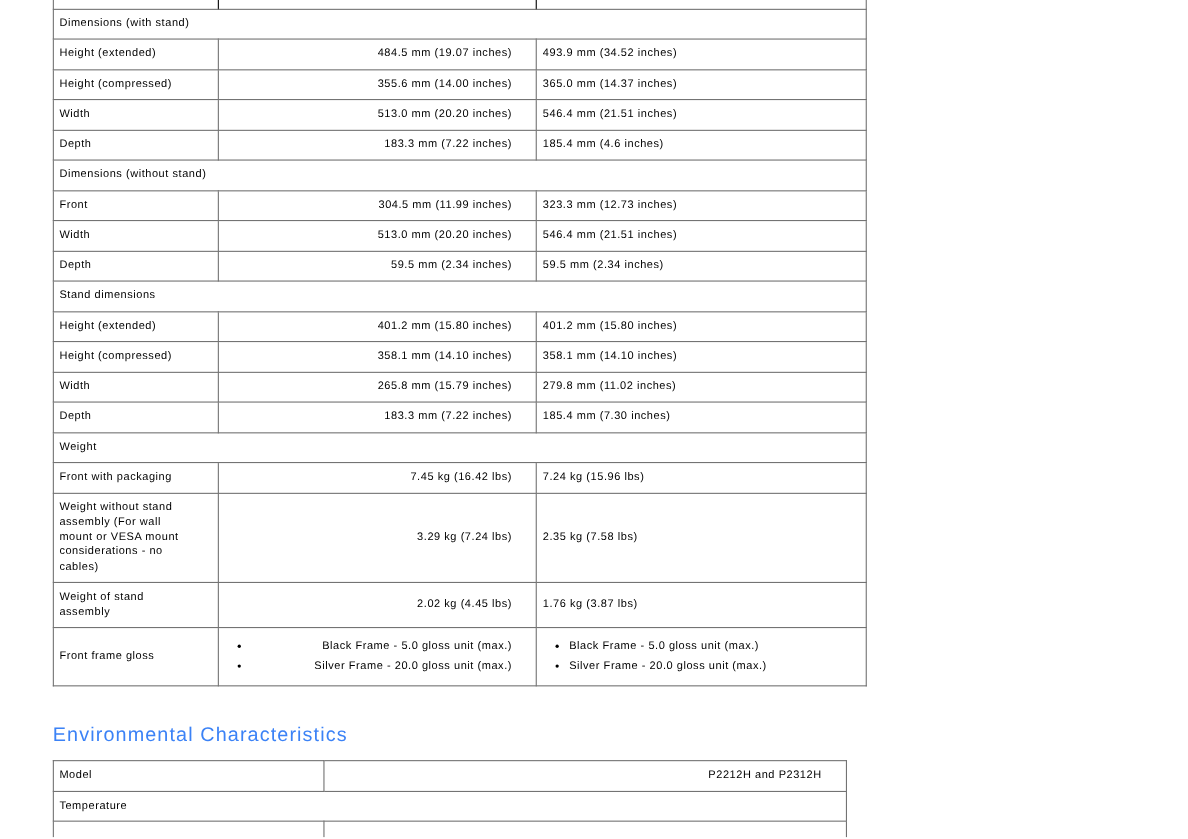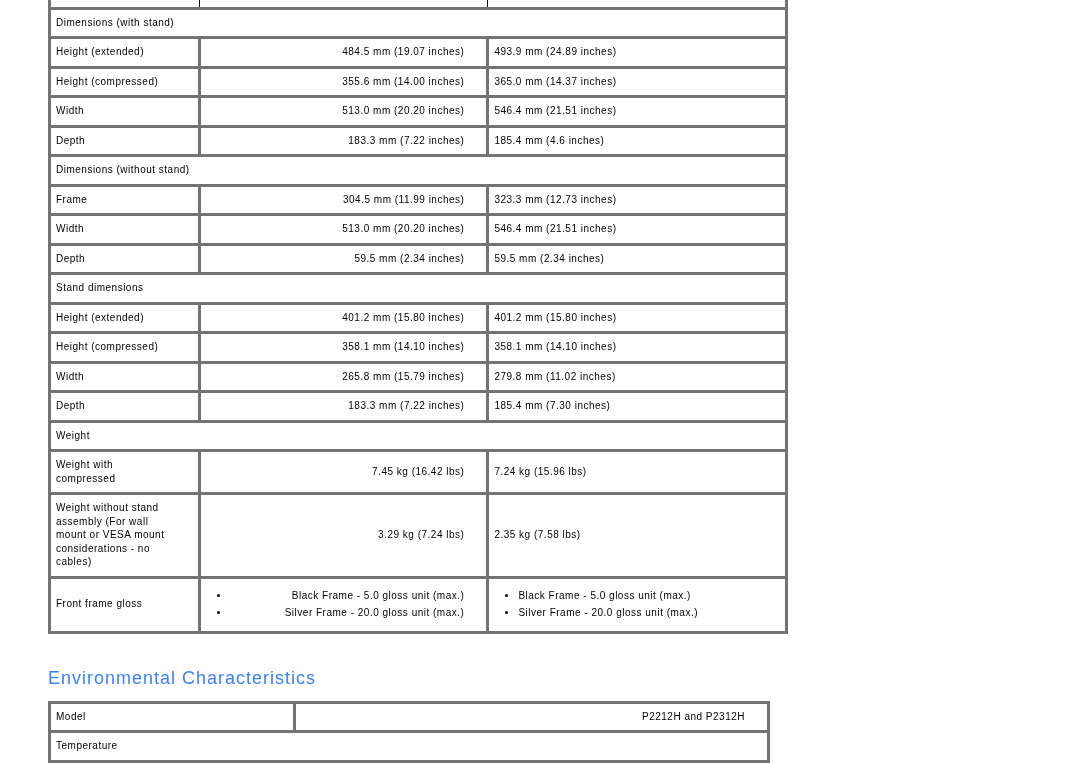--- a/index.html
+++ b/index.html
@@ -1,19 +1,19 @@
 <!DOCTYPE html>
 <html><head>
 <meta charset="utf-8">
 <style>
 * { box-sizing: border-box; margin: 0; padding: 0; }
 html, body { width: 1080px; background: #fff; font-family: Verdana, Arial, sans-serif; }
 .page { padding: 0 48px 20px 48px; }
 table { border-collapse: collapse; width: 740px; font-size: 10px; color: #000; letter-spacing: 0.5px; }
-table td { border: 3px solid #737373; padding: 6px 22px 7px 5px; vertical-align: middle; line-height: 1.35; }
+table td { border: 1px solid #737373; padding: 6px 22px 7px 5px; vertical-align: middle; line-height: 1.35; }
 table .c1 { width: 150px; }
 table .c2 { width: 290px; text-align: right; }
 table .c3 { width: 300px; }
 table .full { }
 table .section td { font-weight: normal; }
 ul.bullets { list-style: disc; padding-left: 24px; margin: 2px 0; }
 ul.bullets li { margin: 4px 0; }
 h2.env { font-family: Verdana, Arial, sans-serif; font-weight: normal; color: #3b82f6; font-size: 18px; letter-spacing: 1px; margin: 34px 0 12px 0; }
 .env-table { width: 722px; }
 .env-table .c1 { width: 150px; }
@@ -32,21 +32,21 @@
           <td class="c2" style="border-left:none;border-right:1px solid #000;"></td>
           <td class="c3" style="border-left:none;"></td>
         </tr>
 
   <tr class="section">
           <td colspan="3" class="full">Dimensions (with stand)</td>
         </tr>
   <tr>
           <td class="c1">Height (extended)</td>
           <td class="c2">484.5 mm (19.07 inches)</td>
-          <td class="c3">493.9 mm (24.89 inches)</td>
+          <td class="c3">493.9 mm (34.52 inches)</td>
         </tr>
   <tr>
           <td class="c1">Height (compressed)</td>
           <td class="c2">355.6 mm (14.00 inches)</td>
           <td class="c3">365.0 mm (14.37 inches)</td>
         </tr>
   <tr>
           <td class="c1">Width</td>
           <td class="c2">513.0 mm (20.20 inches)</td>
           <td class="c3">546.4 mm (21.51 inches)</td>
@@ -54,21 +54,21 @@
   <tr>
           <td class="c1">Depth</td>
           <td class="c2">183.3 mm (7.22 inches)</td>
           <td class="c3">185.4 mm (4.6 inches)</td>
         </tr>
 
   <tr class="section">
           <td colspan="3" class="full">Dimensions (without stand)</td>
         </tr>
   <tr>
-          <td class="c1">Frame</td>
+          <td class="c1">Front</td>
           <td class="c2">304.5 mm (11.99 inches)</td>
           <td class="c3">323.3 mm (12.73 inches)</td>
         </tr>
   <tr>
           <td class="c1">Width</td>
           <td class="c2">513.0 mm (20.20 inches)</td>
           <td class="c3">546.4 mm (21.51 inches)</td>
         </tr>
   <tr>
           <td class="c1">Depth</td>
@@ -97,29 +97,34 @@
   <tr>
           <td class="c1">Depth</td>
           <td class="c2">183.3 mm (7.22 inches)</td>
           <td class="c3">185.4 mm (7.30 inches)</td>
         </tr>
 
   <tr class="section">
           <td colspan="3" class="full">Weight</td>
         </tr>
   <tr>
-          <td class="c1">Weight with compressed</td>
+          <td class="c1">Front with packaging</td>
           <td class="c2">7.45 kg (16.42 lbs)</td>
           <td class="c3">7.24 kg (15.96 lbs)</td>
         </tr>
   <tr>
           <td class="c1">Weight without stand assembly
 (For wall mount or VESA mount considerations - no cables)</td>
           <td class="c2">3.29 kg (7.24 lbs)</td>
           <td class="c3">2.35 kg (7.58 lbs)</td>
+        </tr>
+  <tr>
+          <td class="c1">Weight of stand assembly</td>
+          <td class="c2">2.02 kg (4.45 lbs)</td>
+          <td class="c3">1.76 kg (3.87 lbs)</td>
         </tr>
   <tr>
     <td class="c1">Front frame gloss</td>
     <td class="c2">
       <ul class="bullets">
         <li>Black Frame - 5.0 gloss unit (max.)</li>
         <li>Silver Frame - 20.0 gloss unit (max.)</li>
       </ul>
     </td>
     <td class="c3">

